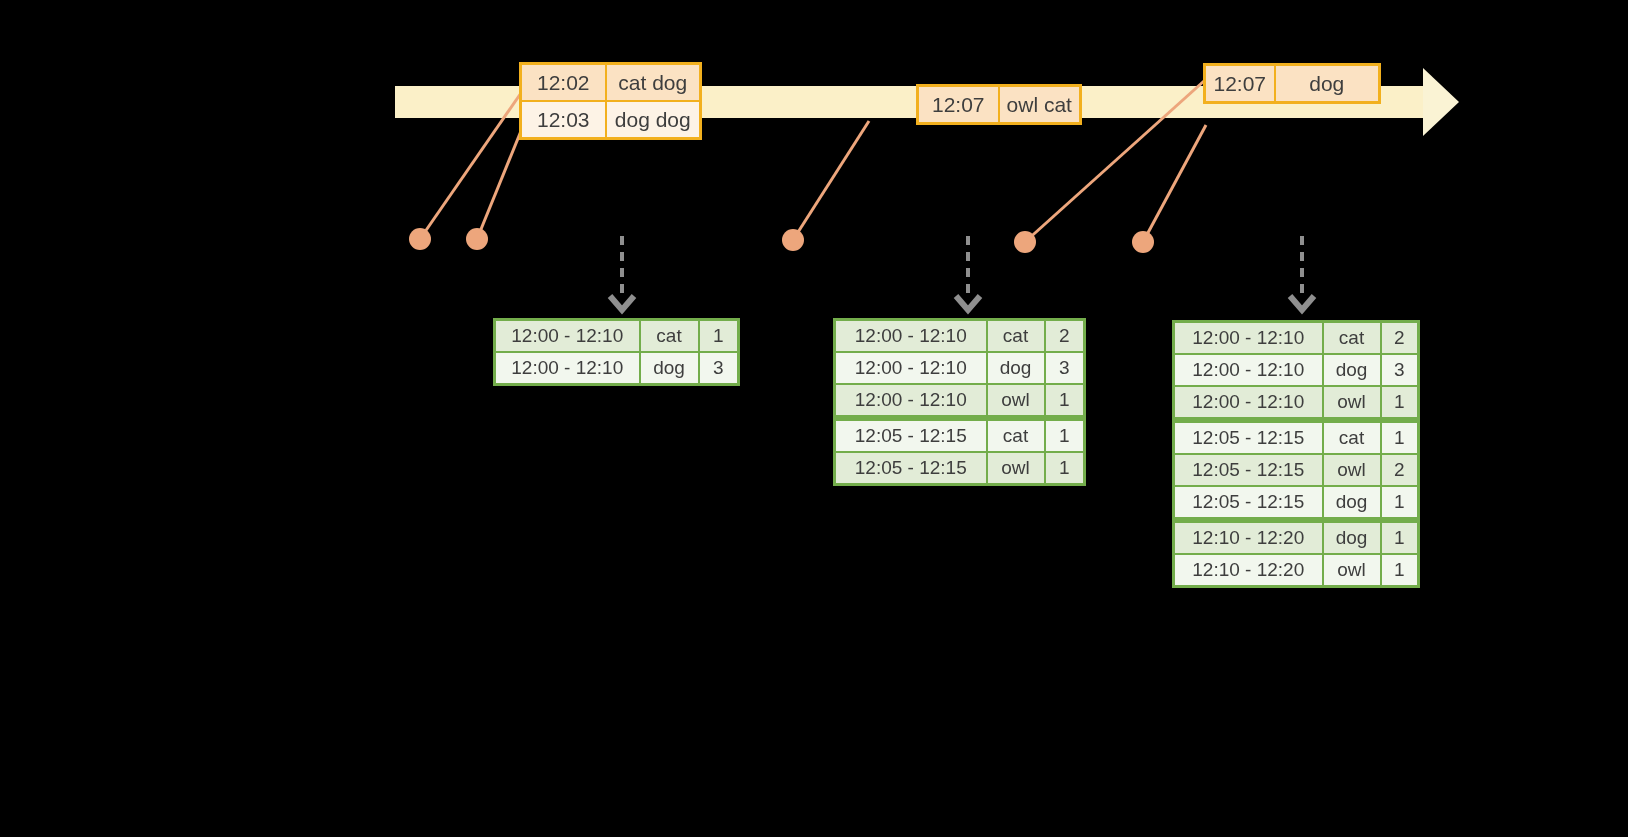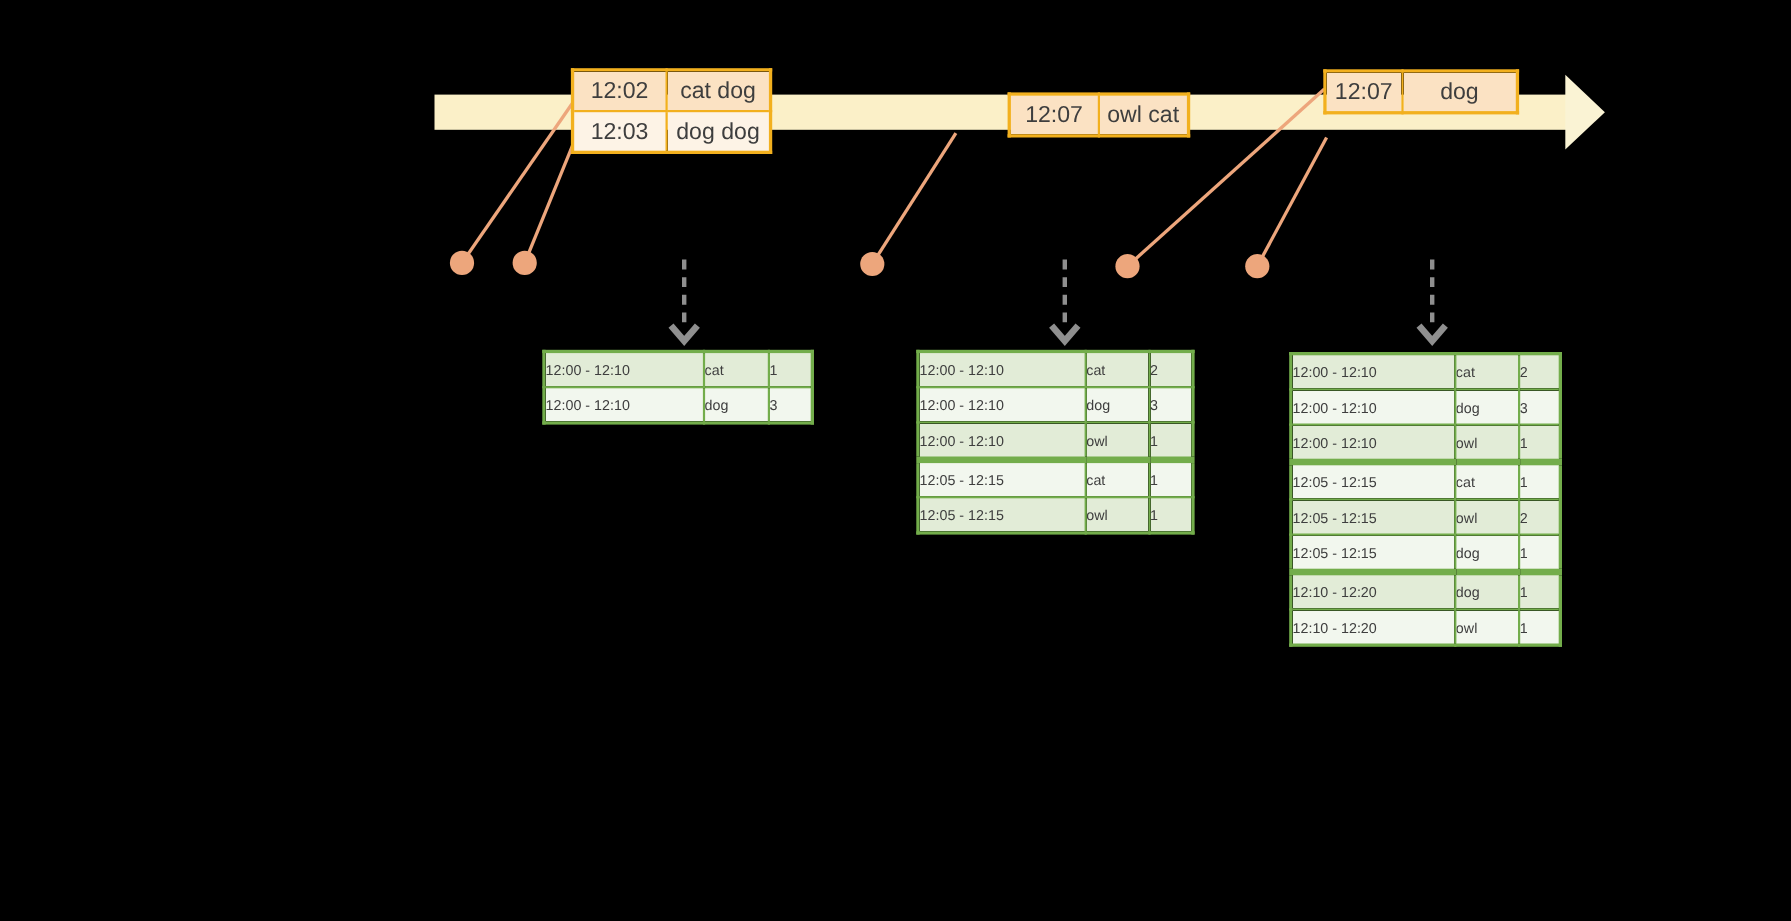--- a/index.html
+++ b/index.html
@@ -26,22 +26,22 @@
     font-size:21px;color:var(--text,#3E3E3E);
     text-align:center;height:35px;padding:0;
   }
   .r-peach td{background:var(--peach,#FBE2C3);}
   .r-light td{background:var(--peach_light,#FDF3E6);}
 
   
   .gtable{border:3px solid var(--green,#73AD4B);}
   .gtable td{
     border:2px solid var(--green,#73AD4B);
-    font-size:13px;color:var(--text,#3E3E3E);
-    height:30px;padding:0;
+    font-size:19px;color:var(--text,#3E3E3E);
+    text-align:center;height:30px;padding:0;
   }
   .gtable tr.odd td{background:var(--green_row_a,#E2ECD7);}
   .gtable tr.even td{background:var(--green_row_b,#F2F7EE);}
   .gtable tr.group-end td{border-bottom-width:6px;}
 </style>
 </head>
 <body>
 
 <div class="stage">
 

